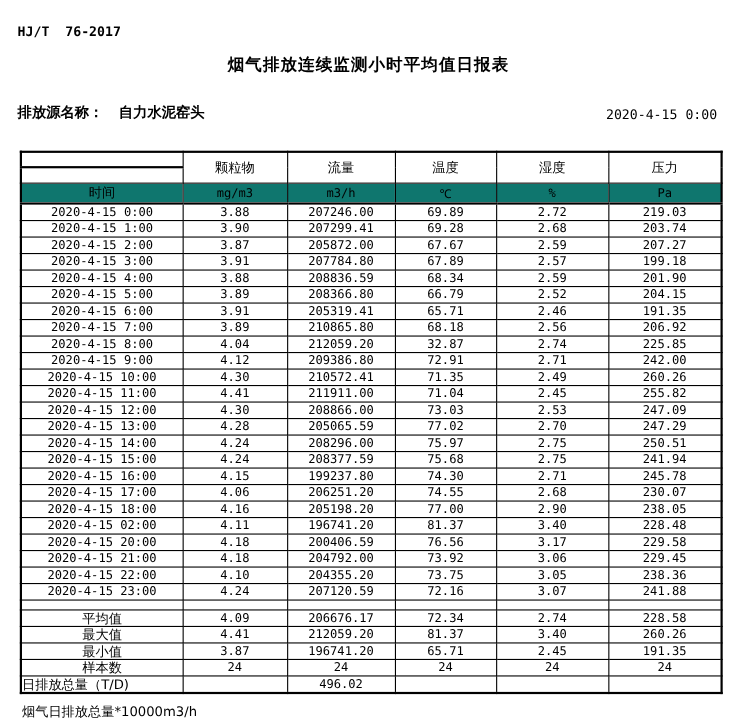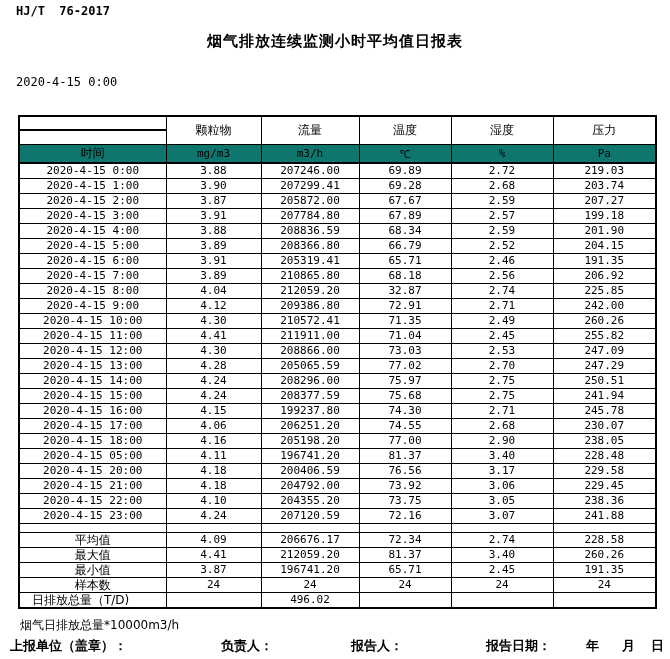--- a/index.html
+++ b/index.html
@@ -5,21 +5,21 @@
   * { box-sizing: border-box; }
   html, body {
     margin: 0; padding: 0;
     width: 670px; height: 659px;
     background: #ffffff;
     color: #000;
     font-family: "DejaVu Sans", sans-serif;
     overflow: hidden;
   }
   .topbar {
-    padding: 0 0 0 16px;
+    padding: 18px 0 0 16px;
   }
   .std-no {
     font-weight: bold;
     font-size: 12px;
     white-space: pre;
     font-family: "DejaVu Sans Mono", monospace;
   }
   .title-row {
     text-align: center;
     margin-top: 12px;
@@ -84,21 +84,21 @@
     font-family: "DejaVu Sans Mono", monospace;
     line-height: 14px;
   }
   tbody.summary td.sum-label {
     font-size: 12px;
     font-family: "DejaVu Sans", sans-serif;
     margin-top: 12px;
   }
   tbody.summary tr:last-child td.sum-label {
     text-align: left;
-    padding-left: 12px;
+    padding-left: 0;
   }
   
   .footnote {
     margin: 8px 0 0 20px;
     font-size: 12px;
     font-weight: normal;
   }
   .footer-row {
     position: relative;
     height: 20px;
@@ -120,20 +120,23 @@
 
 <div class="topbar">
   <span class="std-no">HJ/T  76-2017</span>
 </div>
 
 <div class="title-row">
   <span class="report-title">烟气排放连续监测小时平均值日报表</span>
 </div>
 
 <div class="source-row">
+  <div class="source-left">
+    <span>排放源名称：</span><span class="source-name">自力水泥窑头</span>
+  </div>
   <span class="datetime">2020-4-15 0:00</span>
 </div>
 
 <table class="report">
   <colgroup>
     <col style="width:147px">
       <col style="width:95px">
       <col style="width:98px">
     <col style="width:92px">
       <col style="width:102px">
@@ -329,21 +332,21 @@
       <tr>
         <td>2020-4-15 18:00</td>
         <td>4.16</td>
         <td>205198.20</td>
         <td>77.00</td>
         <td>2.90</td>
         <td>238.05</td>
       </tr>
 
       <tr>
-        <td>2020-4-15 05:00</td>
+        <td>2020-4-15 02:00</td>
         <td>4.11</td>
         <td>196741.20</td>
         <td>81.37</td>
         <td>3.40</td>
         <td>228.48</td>
       </tr>
 
       <tr>
         <td>2020-4-15 20:00</td>
         <td>4.18</td>

